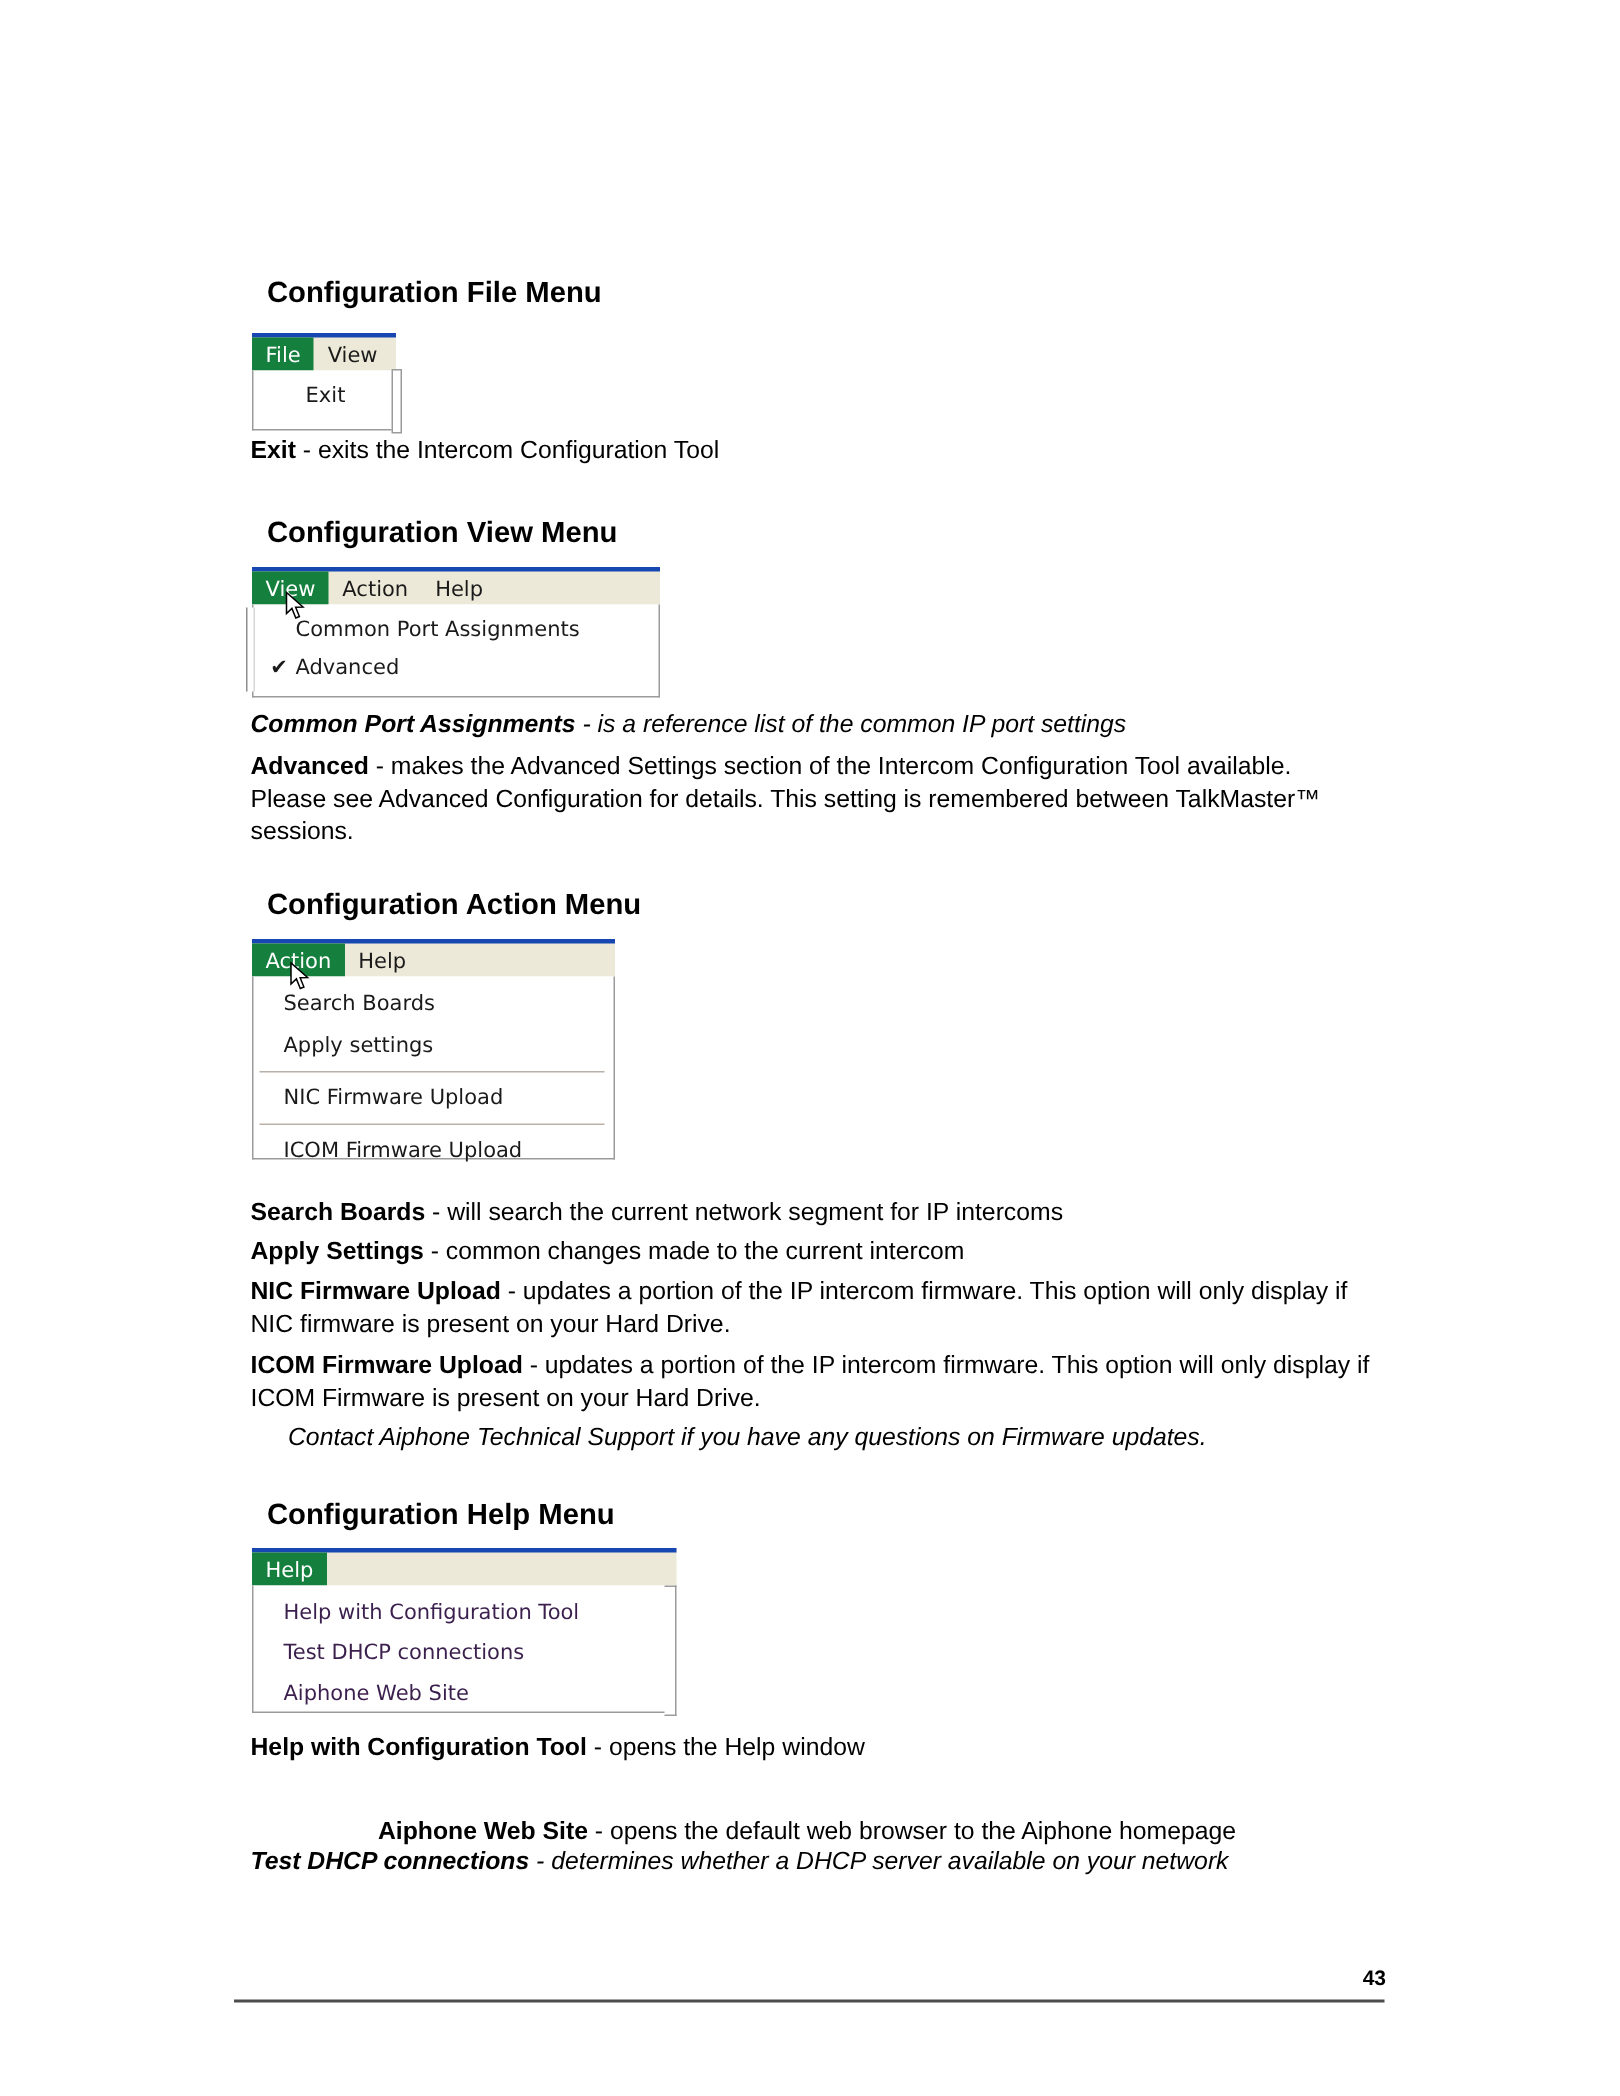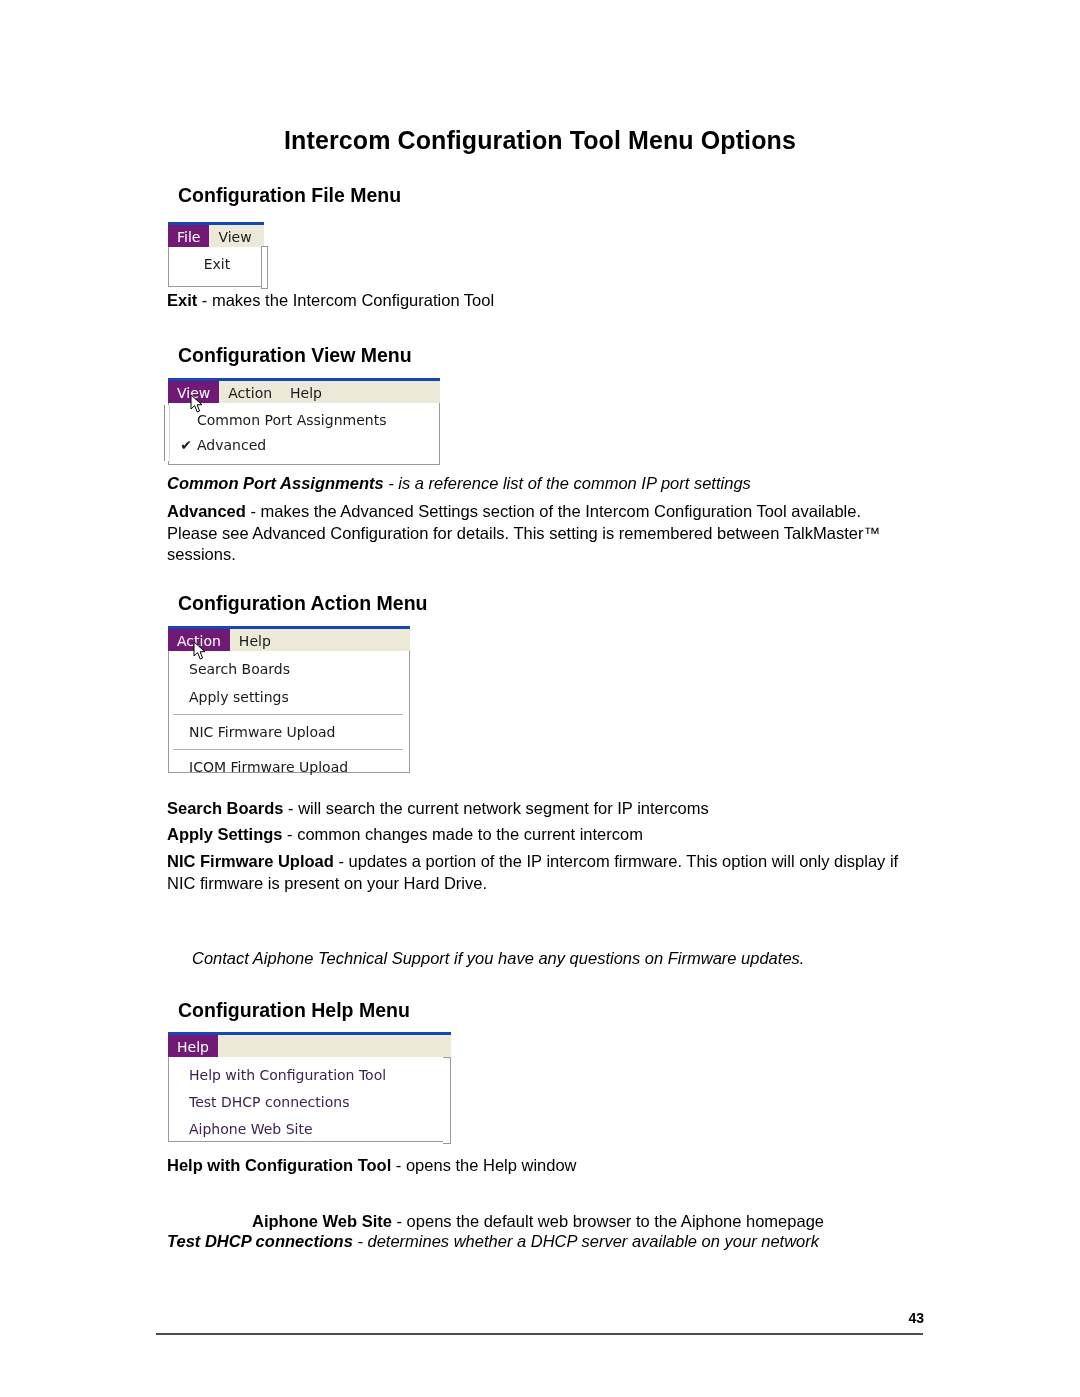--- a/index.html
+++ b/index.html
@@ -68,21 +68,21 @@
   }
   .menubar-item {
     padding: 2px 9px 0 9px;
     display: flex;
     align-items: center;
     line-height: 1;
     white-space: nowrap;
     color: #1a1a1a;
   }
   .menubar-item.sel {
-    background: #701a75;
+    background: #15803d;
     color: #ffffff;
   }
   .dropdown {
     background: #ffffff;
     border: 1px solid #9b9b9b;
     border-top: none;
     box-sizing: border-box;
     padding: 4px 0 5px 0;
     position: relative;
   }
@@ -167,21 +167,20 @@
     top: 1310px;
     font-size: 14px;
     font-weight: bold;
   }
 </style>
 </head>
 <body>
 
 <div class="page">
 
-  <div class="doc-title">Intercom Configuration Tool Menu Options</div>
 
   <div class="section-head" style="top:184px;">Configuration File Menu</div>
 
   <div class="menushot" id="file-shot">
     <div class="menubar">
       <div class="menubar-item sel">
         <span>File</span>
       </div>
       <div class="menubar-item">
         <span>View</span>
@@ -189,21 +188,21 @@
     </div>
     <div class="dropdown" style="height:40px;">
       <div class="ghost-right" style="right:-5px; top:-1px; width:5px; height:41px;"></div>
       <div class="dd-item">
         <span class="dd-label">Exit</span>
       </div>
     </div>
   </div>
 
   <div class="body-p" style="top:290px;">
-    <b>Exit</b><span> - </span><span>makes the Intercom Configuration Tool</span>
+    <b>Exit</b><span> - </span><span>exits the Intercom Configuration Tool</span>
   </div>
 
   <div class="section-head" style="top:344px;">Configuration View Menu</div>
 
   <div class="menushot" id="view-shot">
     <div class="menubar">
       <div class="menubar-item sel">
         <span>View</span>
       </div>
       <div class="menubar-item">
@@ -275,20 +274,23 @@
   </div>
 
   <div class="body-p" style="top:824px;">
     <b>Apply Settings</b><span> - </span><span>common changes made to the current intercom</span>
   </div>
 
   <div class="body-p" style="top:851px; width:746px;">
     <b>NIC Firmware Upload</b><span> - </span><span>updates a portion of the IP intercom firmware.  This option will only display if NIC firmware is present on your Hard Drive.</span>
   </div>
 
+  <div class="body-p" style="top:900px; width:746px;">
+    <b>ICOM Firmware Upload</b><span> - </span><span>updates a portion of the IP intercom firmware.  This option will only display if ICOM Firmware is present on your Hard Drive.</span>
+  </div>
 
   <div class="body-p italic" style="top:948px;margin-left:25px;">Contact Aiphone Technical Support if you have any questions on Firmware updates.</div>
 
   <div class="section-head" style="top:999px;">Configuration Help Menu</div>
 
   <div class="menushot" id="help-shot">
     <div class="menubar">
       <div class="menubar-item sel">
         <span>Help</span>
       </div>

